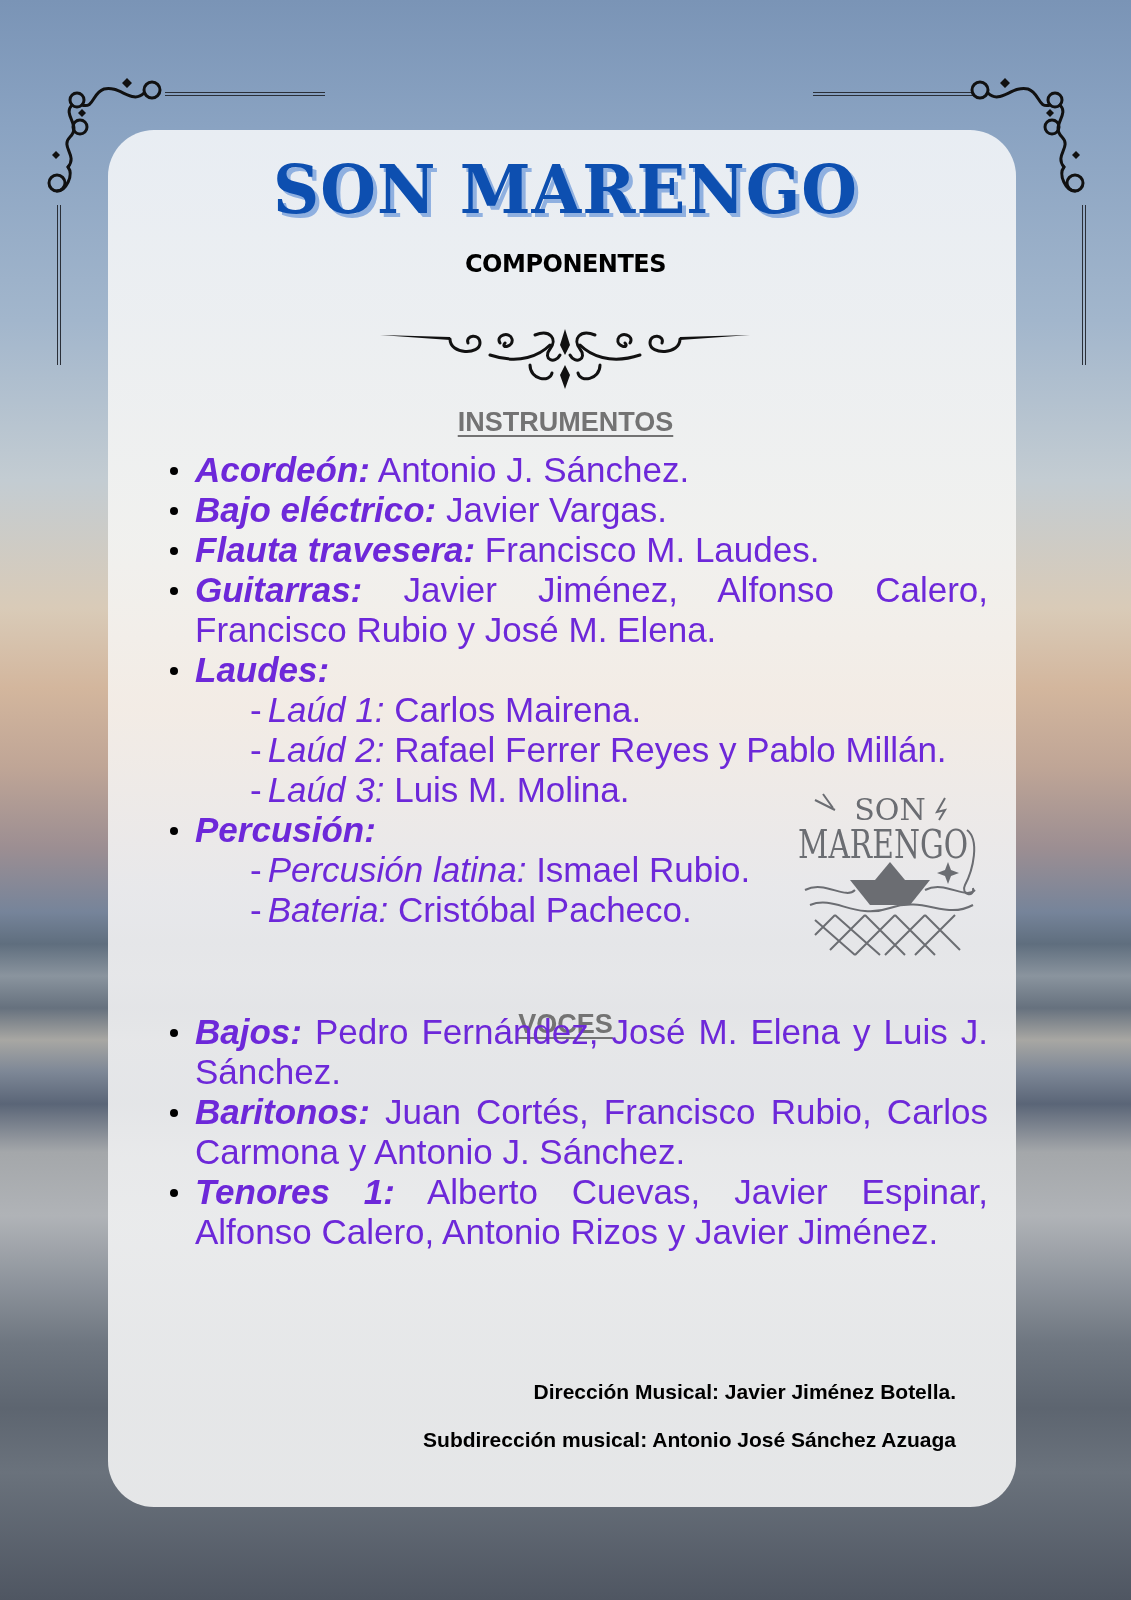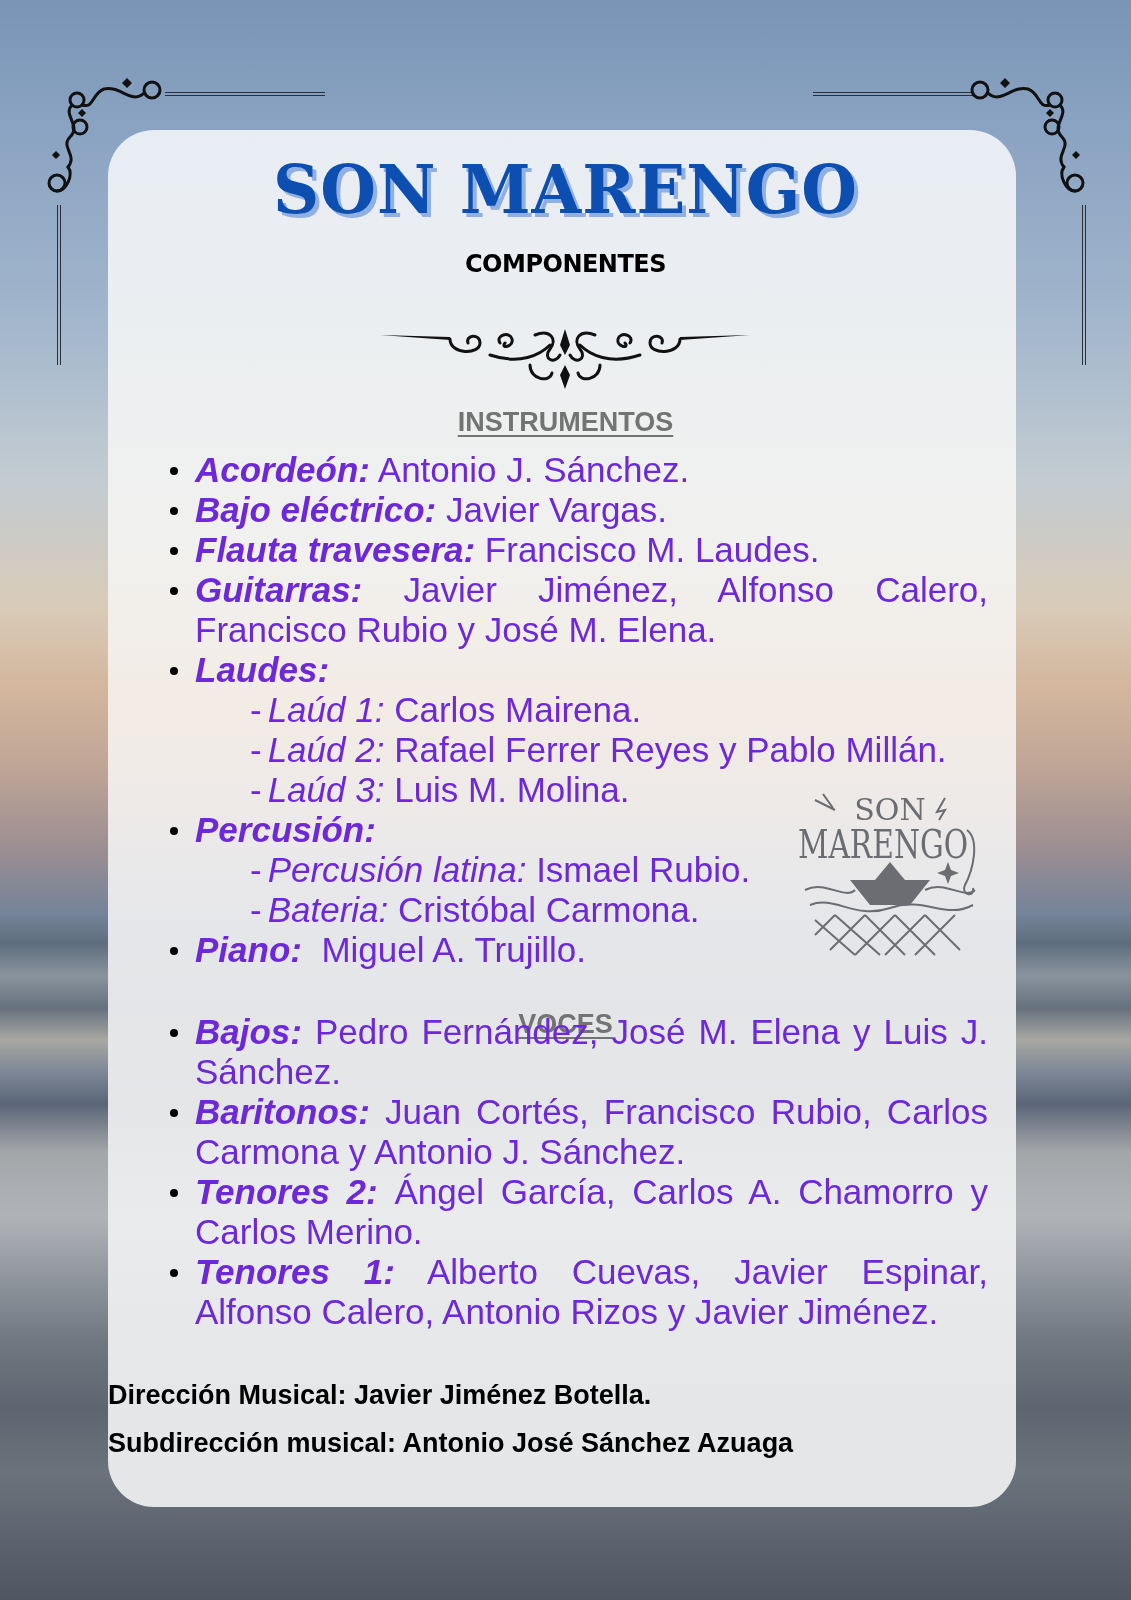--- a/index.html
+++ b/index.html
@@ -58,22 +58,22 @@
   ul.items li.main::before {
     content: ""; position: absolute; left: 2px; top: 17px;
     width: 8px; height: 8px; border-radius: 50%; background: #000;
   }
   ul.items li .lbl { font-weight: bold; font-style: italic; }
   ul.items li.sub { padding-left: 82px; }
   ul.items li.sub .dash { margin-right: 6px; }
   ul.items li.sub .lbl { font-weight: normal; font-style: italic; }
 
   .credits {
-    position: absolute; left: 108px; width: 848px; text-align: left;
-    font-family: "Liberation Sans", sans-serif; font-weight: bold; font-size: 27px; color: #000;
+    position: absolute; left: 108px; width: 848px; text-align: right;
+    font-family: "Liberation Sans", sans-serif; font-weight: bold; font-size: 21px; color: #000;
   }
   .logo { position: absolute; left: 795px; top: 790px; width: 190px; height: 170px; }
 </style>
 </head>
 <body>
 
 <div class="frame-line hline" style="left:165px; top:92px; width:160px;"></div>
 <div class="frame-line hline" style="left:813px; top:92px; width:160px;"></div>
 <div class="frame-line vline" style="left:57px; top:205px; height:160px;"></div>
 <div class="frame-line vline" style="left:1082px; top:205px; height:160px;"></div>
@@ -132,22 +132,21 @@
   <li class="main"><span class="lbl">Acordeón:</span><span> Antonio J. Sánchez.</span></li>
   <li class="main"><span class="lbl">Bajo eléctrico:</span><span> Javier Vargas.</span></li>
   <li class="main"><span class="lbl">Flauta travesera:</span><span> Francisco M. Laudes.</span></li>
   <li class="main"><span class="lbl">Guitarras:</span><span> Javier Jiménez, Alfonso Calero, Francisco Rubio y José M. Elena.</span></li>
   <li class="main"><span class="lbl">Laudes:</span></li>
   <li class="sub"><span class="dash">-</span><span class="lbl">Laúd 1:</span><span> Carlos Mairena.</span></li>
   <li class="sub"><span class="dash">-</span><span class="lbl">Laúd 2:</span><span> Rafael Ferrer Reyes y Pablo Millán.</span></li>
   <li class="sub"><span class="dash">-</span><span class="lbl">Laúd 3:</span><span> Luis M. Molina.</span></li>
   <li class="main"><span class="lbl">Percusión:</span></li>
   <li class="sub"><span class="dash">-</span><span class="lbl">Percusión latina:</span><span> Ismael Rubio.</span></li>
-  <li class="sub"><span class="dash">-</span><span class="lbl">Bateria:</span><span> Cristóbal Carmona.</span></li>
-  <li class="main"><span class="lbl">Piano:</span><span style="white-space:pre">  Miguel A. Trujillo.</span></li>
+  <li class="sub"><span class="dash">-</span><span class="lbl">Bateria:</span><span> Cristóbal Pacheco.</span></li>
 </ul>
 
 <svg class="logo" viewBox="0 0 190 170">
   <g fill="#6b6d72" font-family="DejaVu Serif, serif">
     <text x="95" y="30" text-anchor="middle" font-size="30">SON</text>
     <text x="88" y="68" text-anchor="middle" font-size="40" textLength="170" lengthAdjust="spacingAndGlyphs">MARENGO</text>
   </g>
   <g fill="none" stroke="#6b6d72" stroke-width="2">
     <path d="M20 10 L40 20 M28 4 L38 18"></path>
     <path d="M150 8 L142 22 L150 20 L144 30"></path>
@@ -160,18 +159,17 @@
   <path d="M55 90 L135 90 L115 115 L75 115 Z" fill="#6b6d72"></path>
   <path d="M95 72 L110 90 L80 90 Z" fill="#6b6d72"></path>
   <path d="M150 80 l3 -8 l3 8 l8 3 l-8 3 l-3 8 l-3 -8 l-8 -3z" fill="#6b6d72"></path>
 </svg>
 
 <div class="section-title" style="top:1009px;">VOCES</div>
 
 <ul class="items" style="top:1012px;">
   <li class="main"><span class="lbl">Bajos:</span><span> Pedro Fernández, José M. Elena y Luis J. Sánchez.</span></li>
   <li class="main"><span class="lbl">Baritonos:</span><span> Juan Cortés, Francisco Rubio, Carlos Carmona y Antonio J. Sánchez.</span></li>
-  <li class="main"><span class="lbl">Tenores 2:</span><span> Ángel García, Carlos A. Chamorro y Carlos Merino.</span></li>
   <li class="main"><span class="lbl">Tenores 1:</span><span> Alberto Cuevas, Javier Espinar, Alfonso Calero, Antonio Rizos y Javier Jiménez.</span></li>
 </ul>
 
 <div class="credits" style="top:1380px;">Dirección Musical: Javier Jiménez Botella.</div>
 <div class="credits" style="top:1428px;">Subdirección musical: Antonio José Sánchez Azuaga</div>
 
 </body></html>

